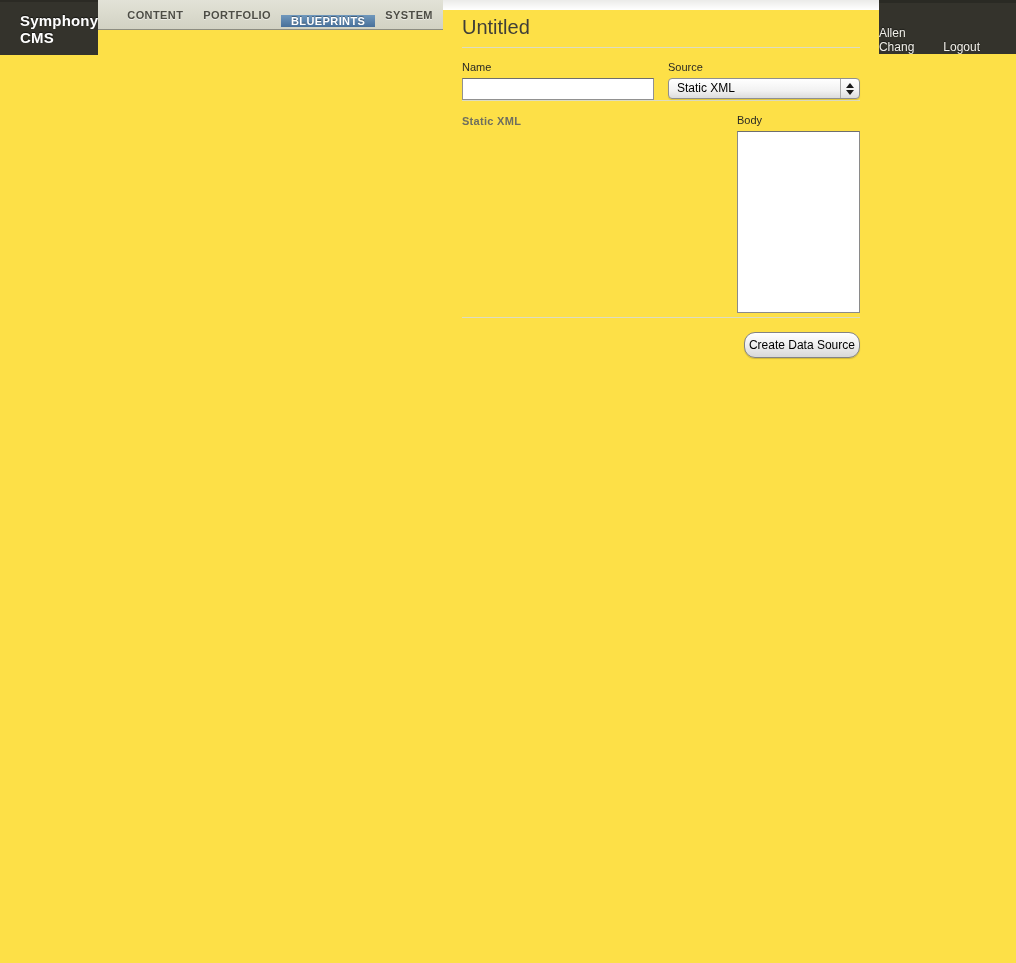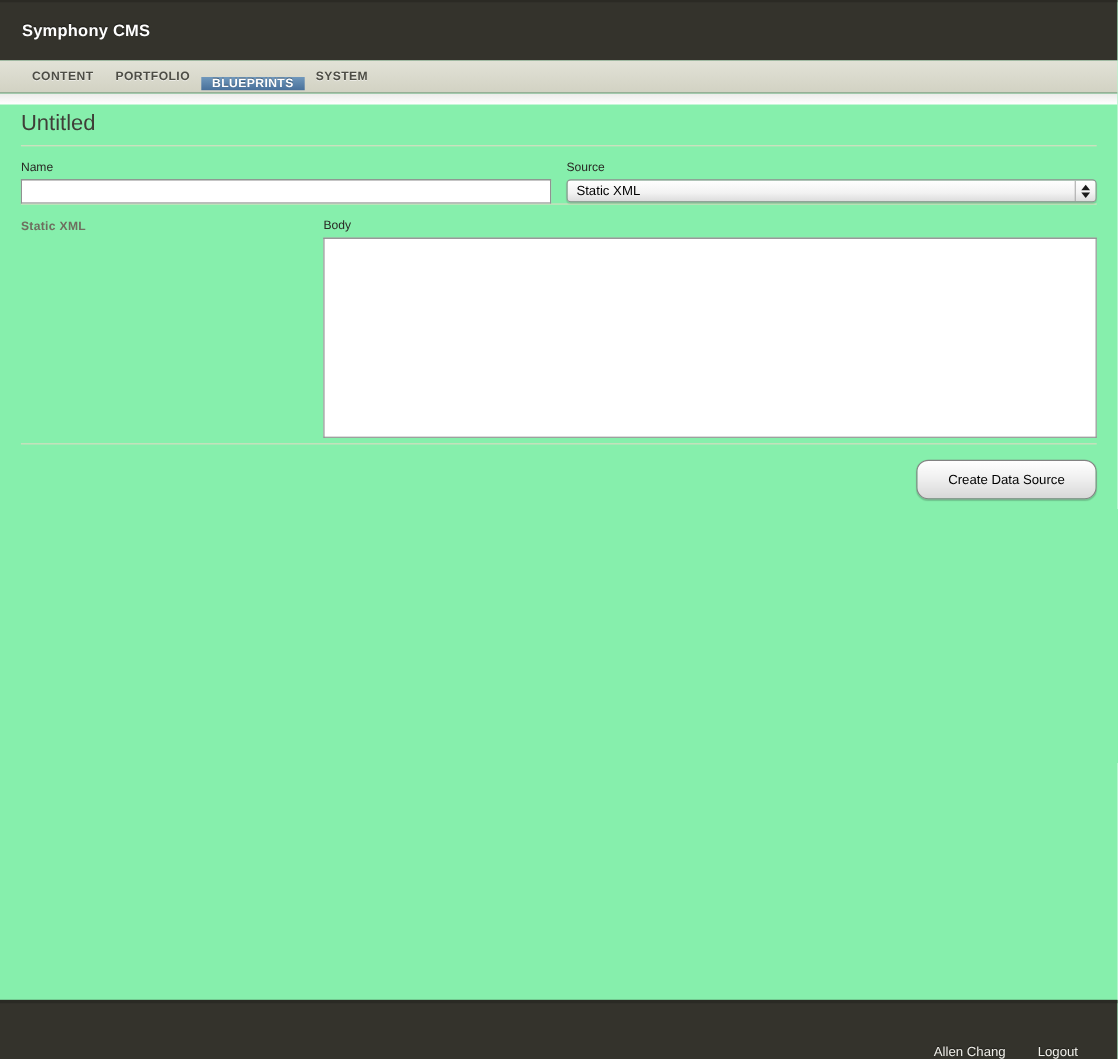--- a/index.html
+++ b/index.html
@@ -5,22 +5,22 @@
   * { margin: 0; padding: 0; box-sizing: border-box; }
   html, body { background: #fff; }
   body {
     font-family: "Liberation Sans", "DejaVu Sans", sans-serif;
     width: 1016px;
   }
   .page {
     width: 1016px;
     height: 963px;
     display: flex;
-    flex-direction: column;
-    background: #86efac;
+    flex-direction: row;
+    background: #fde047;
   }
 
   
   .app-header {
     height: 55px;
     flex: 0 0 55px;
     background: #34332c;
     border-top: 2px solid #2b2a24;
     display: flex;
     align-items: center;
@@ -187,22 +187,22 @@
   }
 
   
   .actions {
     border-top: 1px solid #dddcc2;
     padding-top: 14px;
     display: flex;
     justify-content: flex-end;
   }
   .aqua-button {
-    height: 36px;
-    padding: 0 28px;
+    height: 26px;
+    padding: 0 4px;
     border: 1px solid #838383;
     border-radius: 11px;
     background: linear-gradient(to bottom, #ffffff 0%, #f0f0f0 45%, #d8d8d8 100%);
     box-shadow: 0 1px 1px rgba(0,0,0,0.18);
     font-size: 12px;
     color: #000;
     font-family: "Liberation Sans", "DejaVu Sans", sans-serif;
     cursor: pointer;
     line-height: 19px;
   }

